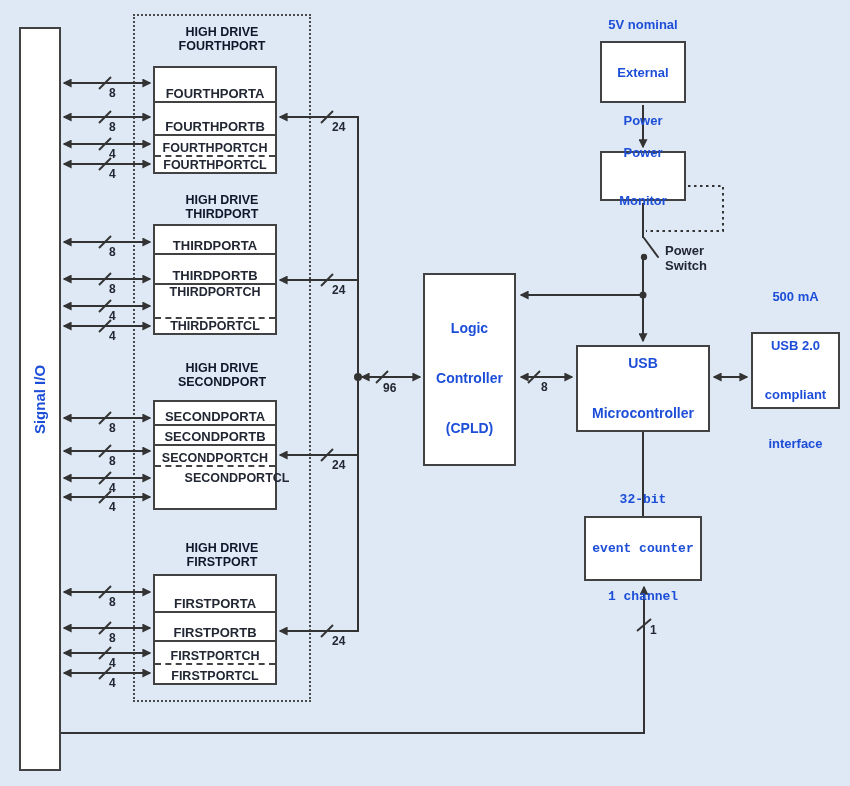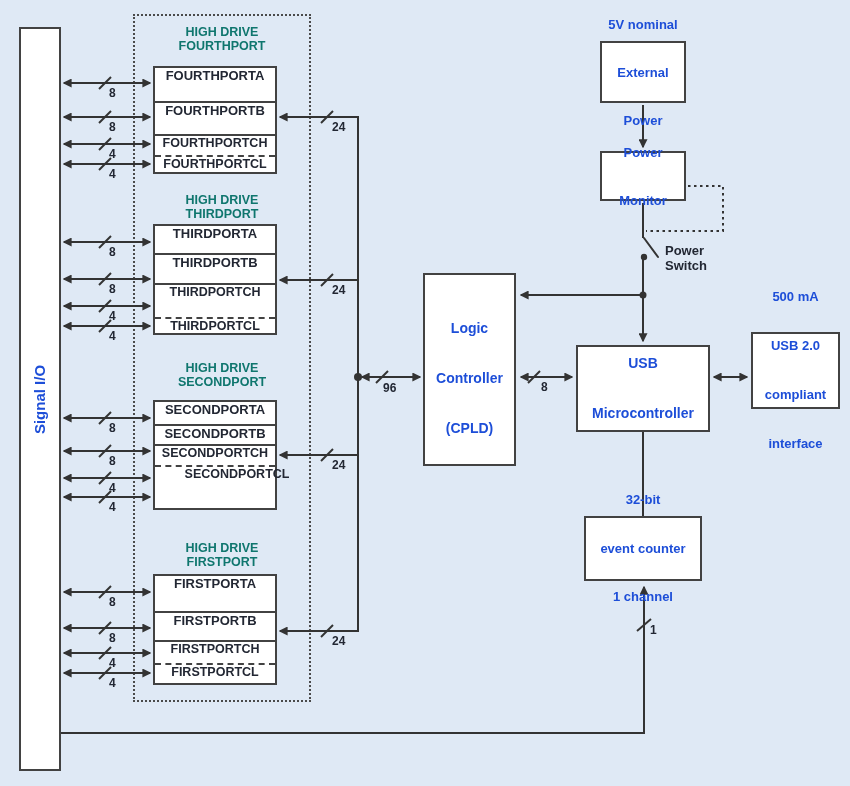--- a/index.html
+++ b/index.html
@@ -7,24 +7,24 @@
          font-family:"Liberation Sans",sans-serif;overflow:hidden;}
   svg.wires{position:absolute;left:0;top:0;}
   svg.wires text{font-family:"Liberation Sans",sans-serif;font-weight:bold;
                  font-size:12px;fill:#222733;}
   .dashed-zone{position:absolute;left:133px;top:14px;width:178px;height:688px;
                border:2px dotted #4a4a4a;box-sizing:border-box;}
   .box{position:absolute;box-sizing:border-box;background:#fff;border:2px solid #424242;
        color:#1d4ed8;font-weight:bold;display:flex;flex-direction:column;
        align-items:center;justify-content:center;text-align:center;gap:33px;}
   .gtitle{position:absolute;left:132px;width:180px;text-align:center;font-weight:bold;
-          color:#0f766e;font-size:12.5px;line-height:13.5px;}
+          color:#0f172a;font-size:12.5px;line-height:13.5px;}
   .pgroup{position:absolute;left:153px;width:124px;box-sizing:border-box;background:#fff;
           border:2px solid #424242;display:flex;flex-direction:column;}
-  .prow{display:flex;align-items:flex-start;justify-content:center;font-weight:bold;
+  .prow{display:flex;align-items:flex-end;justify-content:center;font-weight:bold;
         color:#222733;font-size:13px;box-sizing:border-box;background:#fff;}
   .prow.bsolid{border-top:2px solid #424242;}
   .prow.bdash{border-top:2px dashed #424242;}
   .prow.sm{font-size:12.5px;}
   .vlabel{transform:rotate(-90deg);white-space:nowrap;font-size:15px;}
   .freelabel{position:absolute;font-weight:bold;color:#222733;font-size:13px;line-height:15px;}
 </style>
 </head>
 <body>
 
@@ -234,21 +234,21 @@
   <div class="box" style="left:600px;top:151px;width:86px;height:50px;font-size:13px;line-height:15px;">
     <div>Power</div>
     <div>Monitor</div>
   </div>
 
   <div class="freelabel" style="left:665px;top:243px;">
     <div>Power</div>
     <div>Switch</div>
   </div>
 
-  <div class="box" style="left:584px;top:516px;width:118px;height:65px;font-size:13px;line-height:15.5px;">
+  <div class="box" style="left:584px;top:516px;width:118px;height:65px;font-size:13px;line-height:15.5px;font-family:Liberation Mono, monospace;">
     <div>32-bit</div>
     <div>event counter</div>
     <div>1 channel</div>
   </div>
 
   <div class="box" style="left:751px;top:332px;width:89px;height:77px;font-size:13px;line-height:16px;">
     <div>500 mA</div>
     <div>USB 2.0</div>
     <div>compliant</div>
     <div>interface</div>

